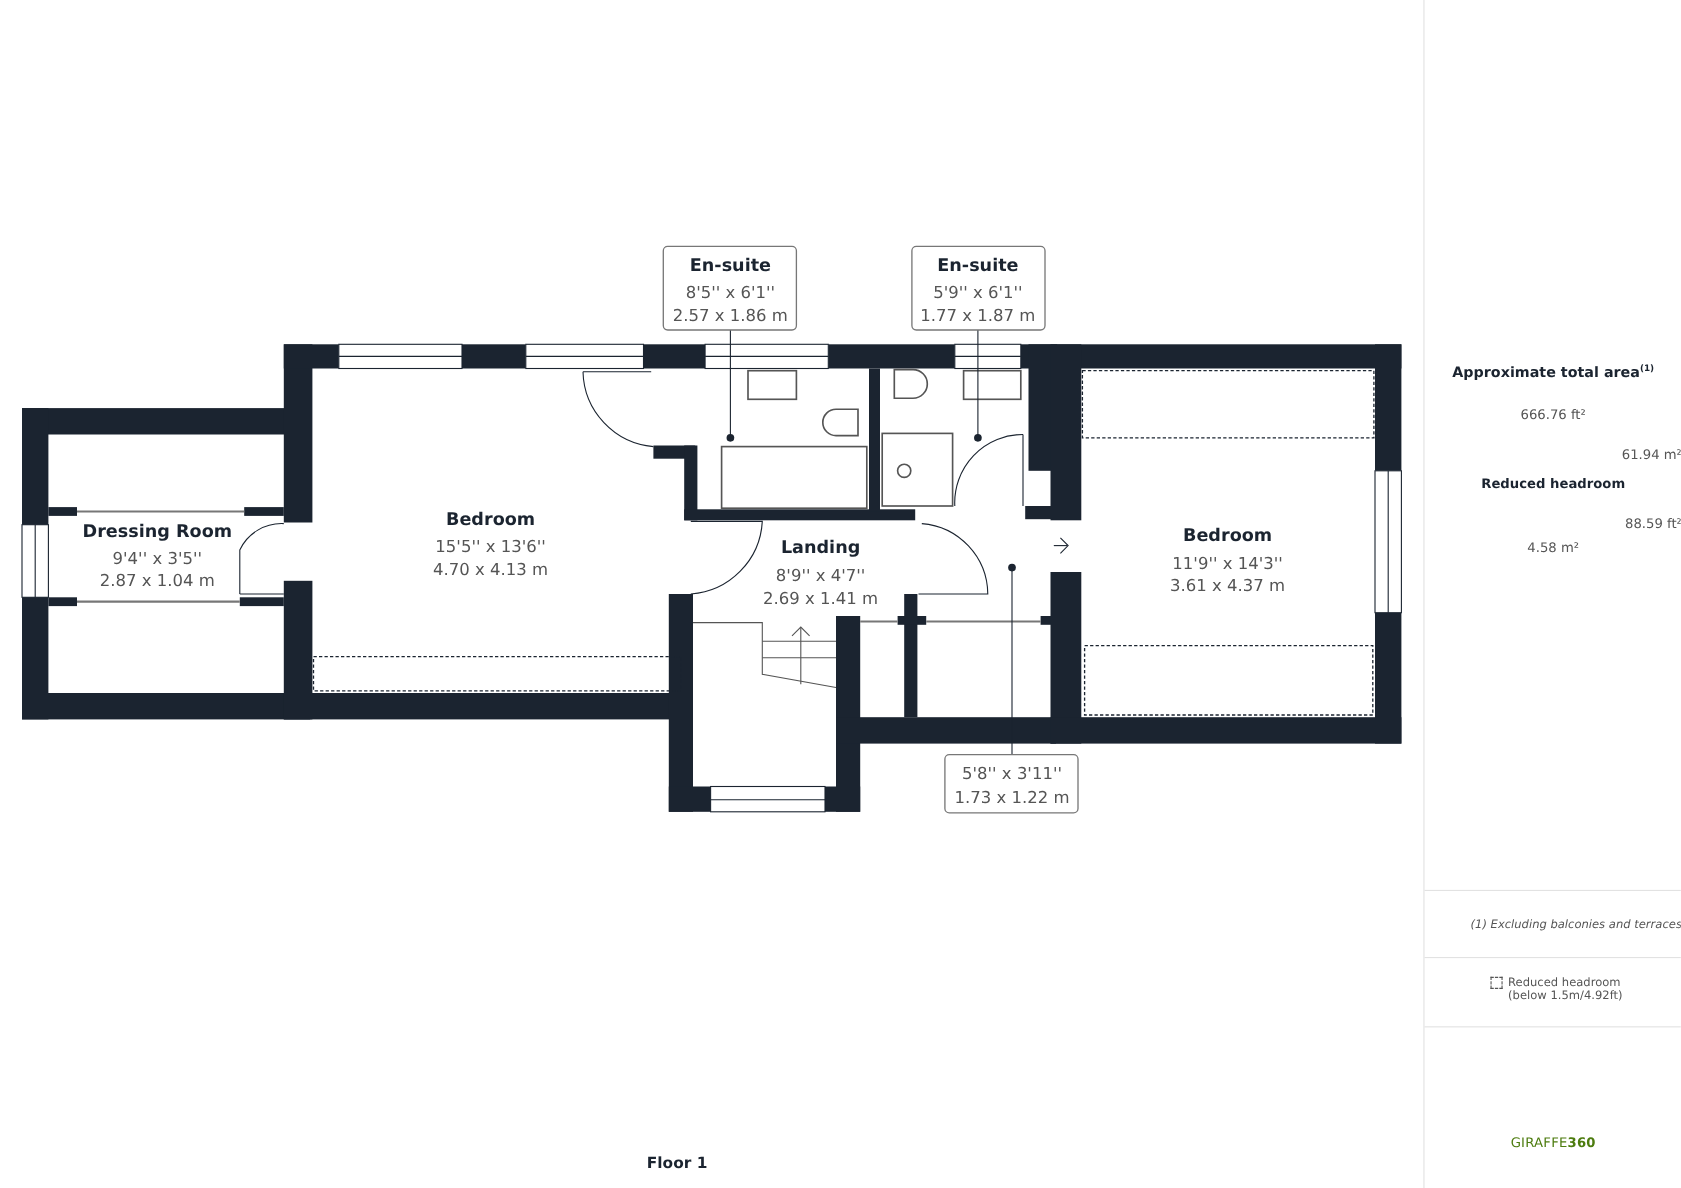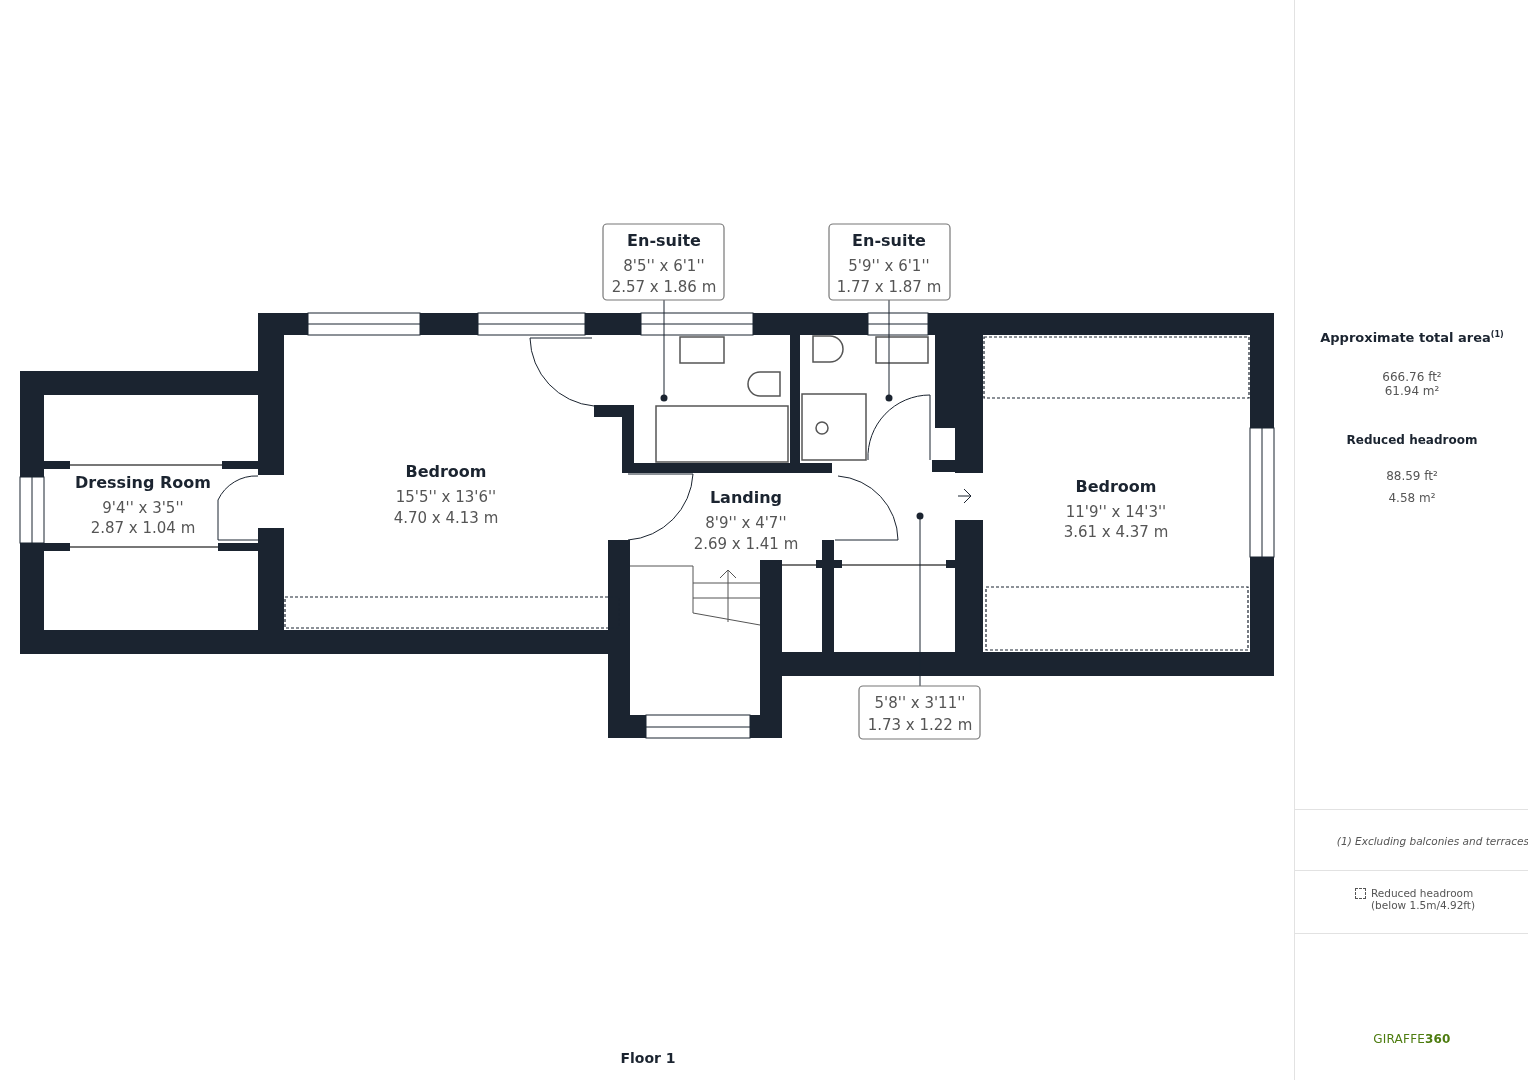--- a/index.html
+++ b/index.html
@@ -9,21 +9,21 @@
   .sb-title { position: absolute; left: 0; width: 234px; text-align: center; font-weight: bold; font-size: 13px; color: #1b2430; }
   .sb-val { position: absolute; left: 0; width: 234px; text-align: center; font-size: 12px; color: #555; margin-top: 12px; }
   .sb-sep { position: absolute; left: 0; width: 234px; height: 1px; background: #e2e2e2; }
   .sb-note { position: absolute; left: 0; width: 234px; text-align: right; font-size: 10.5px; color: #555; line-height: 14px; font-style: italic; }
   .sb-legend { position: absolute; left: 60px; top: 887px; font-size: 10.5px; color: #555; line-height: 12px; }
   .sb-legend .box { position: absolute; left: 0; top: 1px; width: 9px; height: 9px; border: 1px dashed #555; }
   .sb-legend .txt { position: absolute; left: 16px; top: 0; width: 140px; }
   .brand { position: absolute; left: 0; width: 234px; top: 1032px; text-align: center; font-size: 12px; color: #4d7c0f; letter-spacing: 0.2px; }
   .brand b { font-weight: bold; }
   .room-label { font-family: "DejaVu Sans", sans-serif; }
-  .floor-title { position: absolute; left: 588px; top: 1050px; width: 120px; text-align: center; font-weight: bold; font-size: 14px; color: #1b2430; }
+  .floor-title { position: absolute; left: 588px; top: 1050px; width: 120px; font-weight: bold; font-size: 14px; color: #1b2430; }
   sup { font-size: 8px; }
 </style>
 </head>
 <body>
 
 <svg id="plan" viewBox="0 0 1294 1080" xmlns="http://www.w3.org/2000/svg">
   <g fill="#1b2430">
 
     <rect x="20" y="371" width="262" height="24"></rect>
     <rect x="20" y="371" width="24" height="283"></rect>
@@ -175,23 +175,23 @@
     <text x="920" y="708" font-size="15" fill="#555">5'8'' x 3'11''</text>
     <text x="920" y="730" font-size="15" fill="#555">1.73 x 1.22 m</text>
   </g>
 </svg>
 
 <div class="floor-title">Floor 1</div>
 
 <div class="sidebar">
   <div class="sb-title" style="top:330px;"><span>Approximate total area</span><sup>(1)</sup></div>
   <div class="sb-val" style="top:358px;">666.76 ft²</div>
-  <div class="sb-val" style="top:372px;">61.94 m²</div>
+  <div class="sb-val" style="top:394px;text-align:right;">61.94 m²</div>
   <div class="sb-title" style="top:433px;font-size:12px;">Reduced headroom</div>
-  <div class="sb-val" style="top:457px;">88.59 ft²</div>
+  <div class="sb-val" style="top:457px;text-align:right;">88.59 ft²</div>
   <div class="sb-val" style="top:479px;">4.58 m²</div>
 
   <div class="sb-sep" style="top:809px;"></div>
   <div class="sb-note" style="top:834px;">(1) Excluding balconies and terraces</div>
   <div class="sb-sep" style="top:870px;"></div>
   <div class="sb-legend">
     <span class="box"></span>
     <div class="txt">
       <div>Reduced headroom</div>
       <div>(below 1.5m/4.92ft)</div>

